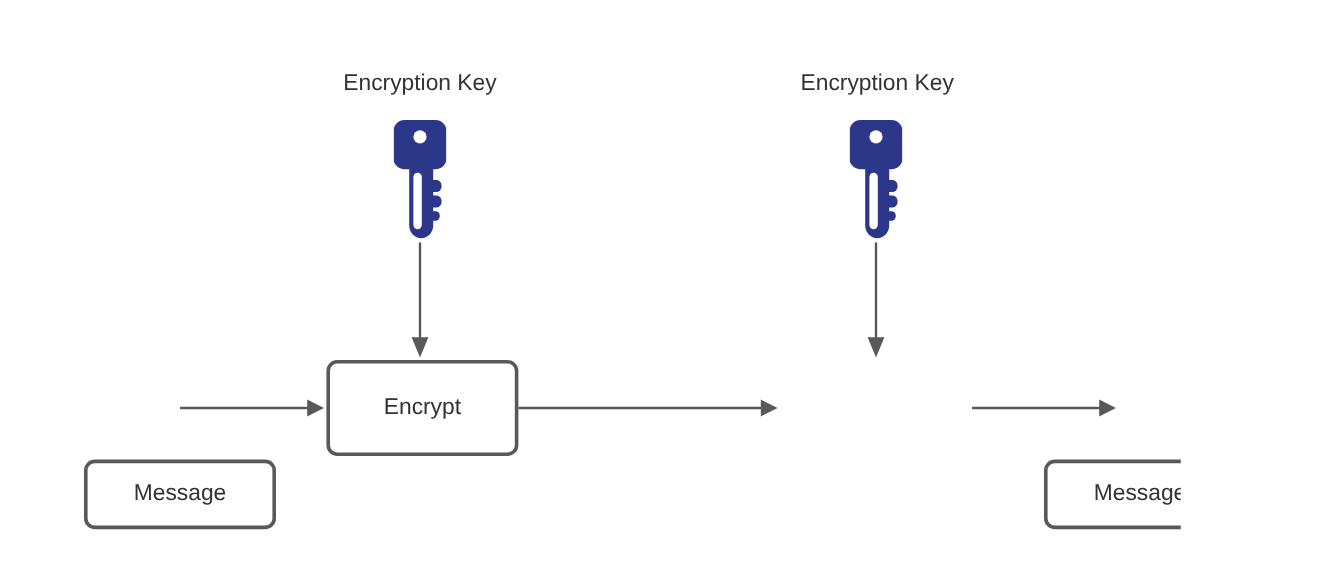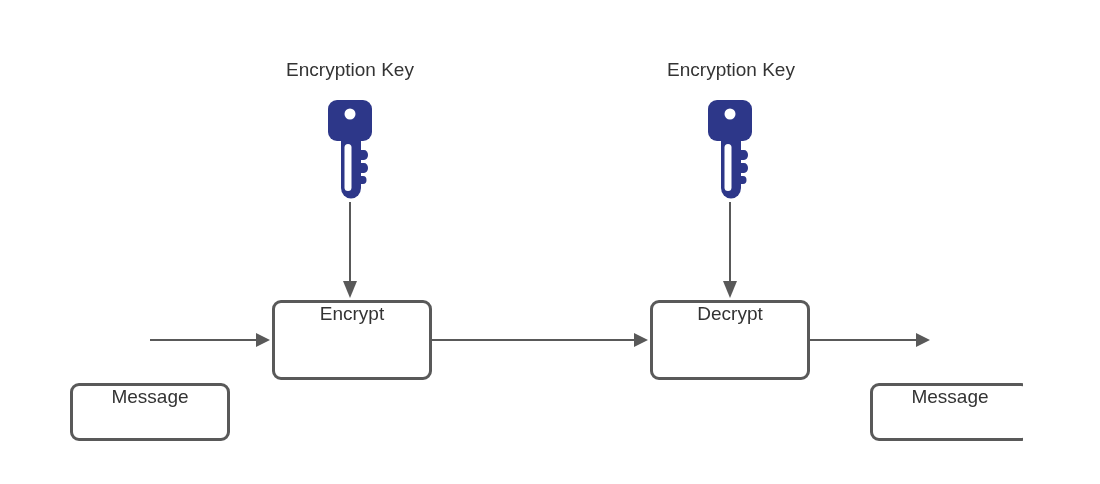--- a/index.html
+++ b/index.html
@@ -7,21 +7,20 @@
     padding: 0;
     background: #ffffff;
   }
   .diagram {
     position: relative;
     width: 984px;
     height: 484px;
     background: var(--canvas-bg, #ffffff);
     font-family: "Liberation Sans", sans-serif;
     overflow: hidden;
-    padding-left: 39px;
   }
   .connectors {
     position: absolute;
     left: 0;
     top: 0;
     width: 1100px;
     height: 484px;
     pointer-events: none;
   }
   .float-label {
@@ -38,21 +37,21 @@
     width: 44px;
     height: 104px;
   }
   .node {
     position: absolute;
     box-sizing: border-box;
     background: var(--box-fill, #ffffff);
     border: 3px solid var(--box-border, #595959);
     border-radius: 9px;
     display: flex;
-    align-items: flex-start;
+    align-items: center;
     justify-content: center;
     font-size: 19px;
     color: var(--text, #333333);
   }
   .node.process { width: 160px; height: 80px; }
   .node.data    { width: 160px; height: 58px; }
 </style>
 </head>
 <body>
 
@@ -106,23 +105,20 @@
       <g fill="#ffffff">
         <circle cx="22" cy="14" r="5.5"></circle>
         <rect x="16.5" y="44" width="7" height="47" rx="3.5"></rect>
       </g>
     </svg>
   </div>
 
   <div class="node process" style="left:272px; top:300px;">
     <span>Encrypt</span>
   </div>
-  <div class="node process" style="left:650px; top:300px;">
-    <span>Decrypt</span>
-  </div>
 
   <div class="node data" style="left:70px; top:383px;">
     <span>Message</span>
   </div>
   <div class="node data" style="left:870px; top:383px;">
     <span>Message</span>
   </div>
 
 </div>
 

